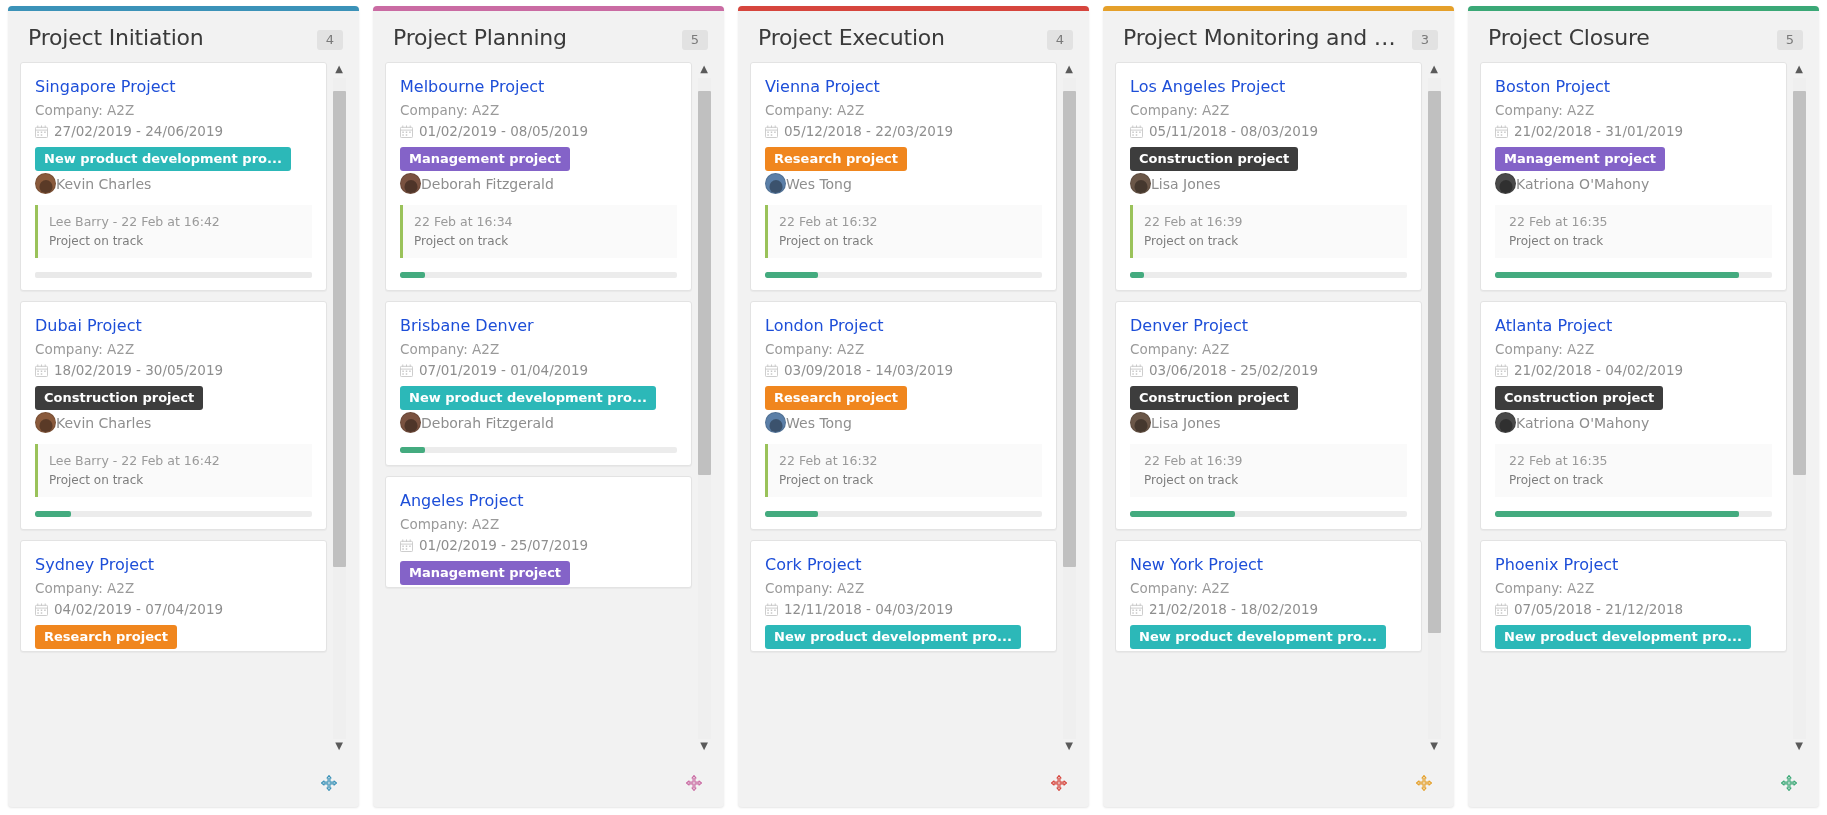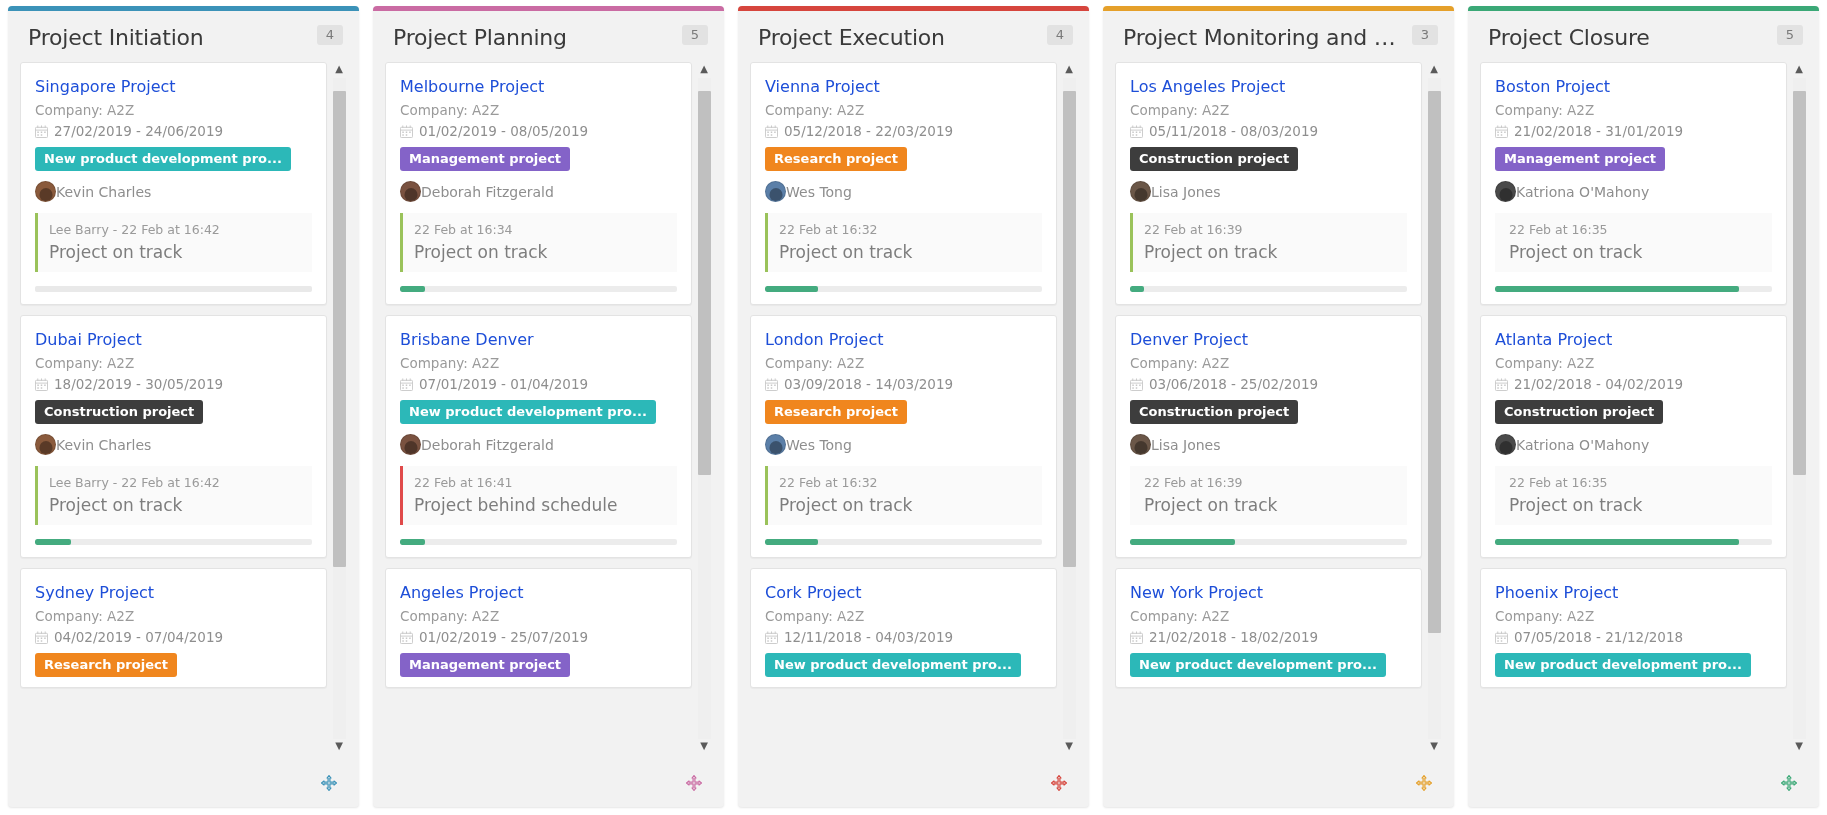--- a/index.html
+++ b/index.html
@@ -22,21 +22,21 @@
     background: #f2f2f2;
     border-radius: 4px;
     border-top: 5px solid #888;
     display: flex;
     flex-direction: column;
     box-shadow: 0 1px 2px rgba(0,0,0,0.10);
     overflow: hidden;
   }
   .col-header {
     display: flex;
-    align-items: flex-start;
+    align-items: flex-end;
     justify-content: space-between;
     padding: 14px 16px 12px 20px;
     flex: 0 0 auto;
   }
   .col-title {
     font-size: 22px;
     color: #3a3a3a;
     font-weight: 400;
     white-space: nowrap;
     overflow: hidden;
@@ -124,21 +124,21 @@
   }
   .cal-icon { flex: 0 0 auto; opacity: 0.55; display: inline-flex; }
   .tag {
     display: inline-block;
     max-width: 100%;
     font-size: 13px;
     font-weight: bold;
     color: #ffffff;
     padding: 4px 9px 5px 9px;
     border-radius: 3px;
-    margin-bottom: 10px;
+    margin-bottom: 2px;
     white-space: nowrap;
     overflow: hidden;
     text-overflow: ellipsis;
     vertical-align: top;
   }
   .assignee {
     display: flex;
     align-items: center;
     margin-bottom: 11px;
   }
@@ -163,21 +163,21 @@
   .assignee-name { font-size: 14px; color: #8e8e8e; }
   .comment {
     background: #fafafa;
     border-left: 3px solid #9ac25a;
     padding: 9px 10px 10px 11px;
     margin: 0 0 0 0;
   }
   .comment.behind { border-left-color: #e04a4a; }
   .comment.noborder { border-left: none; padding-left: 14px; }
   .comment-meta { font-size: 12.5px; color: #9a9a9a; margin-bottom: 5px; }
-  .comment-text { font-size: 17px; color: #7d7d7d; }
+  .comment-text { font-size: 12px; color: #7d7d7d; }
   .progress {
     height: 6px;
     background: #ececec;
     border-radius: 2px;
     margin: 14px 0 12px 0;
     overflow: hidden;
   }
   .progress-fill { height: 100%; background: #44ab7f; border-radius: 2px; }
   .col-footer {
     flex: 0 0 auto;
@@ -318,23 +318,20 @@
                   <rect x="6.2" y="7" width="1.6" height="1.6" fill="#9a9a9a"></rect>
                   <rect x="9.9" y="7" width="1.6" height="1.6" fill="#9a9a9a"></rect>
                   <rect x="2.5" y="10" width="1.6" height="1.6" fill="#9a9a9a"></rect>
                   <rect x="6.2" y="10" width="1.6" height="1.6" fill="#9a9a9a"></rect>
                 </svg>
               </span>
               <span>07/01/2019 - 01/04/2019</span>
             </div><div class="tag" style="background: rgb(44, 184, 184);">New product development pro...</div><div class="assignee">
               <span class="avatar" style="background: rgb(122, 82, 64);"></span>
               <span class="assignee-name">Deborah Fitzgerald</span>
-            </div><div class="comment behind">
-              <div class="comment-meta">22 Feb at 16:41</div>
-              <div class="comment-text">Project behind schedule</div>
             </div><div class="progress">
               <div class="progress-fill" style="width: 9%; background: rgb(68, 171, 127);"></div>
             </div></div>
           <div class="card"><div class="card-title">Angeles Project</div><div class="card-company">Company: A2Z</div><div class="card-dates">
               <span class="cal-icon">
                 <svg width="13" height="13" viewBox="0 0 14 14" fill="none" xmlns="http://www.w3.org/2000/svg">
                   <rect x="0.5" y="2.5" width="13" height="11" rx="1" stroke="#9a9a9a" fill="none"></rect>
                   <path d="M0.5 5.5H13.5" stroke="#9a9a9a"></path>
                   <path d="M3 0.5V3M7 0.5V3M11 0.5V3" stroke="#9a9a9a"></path>
                   <rect x="2.5" y="7" width="1.6" height="1.6" fill="#9a9a9a"></rect>

